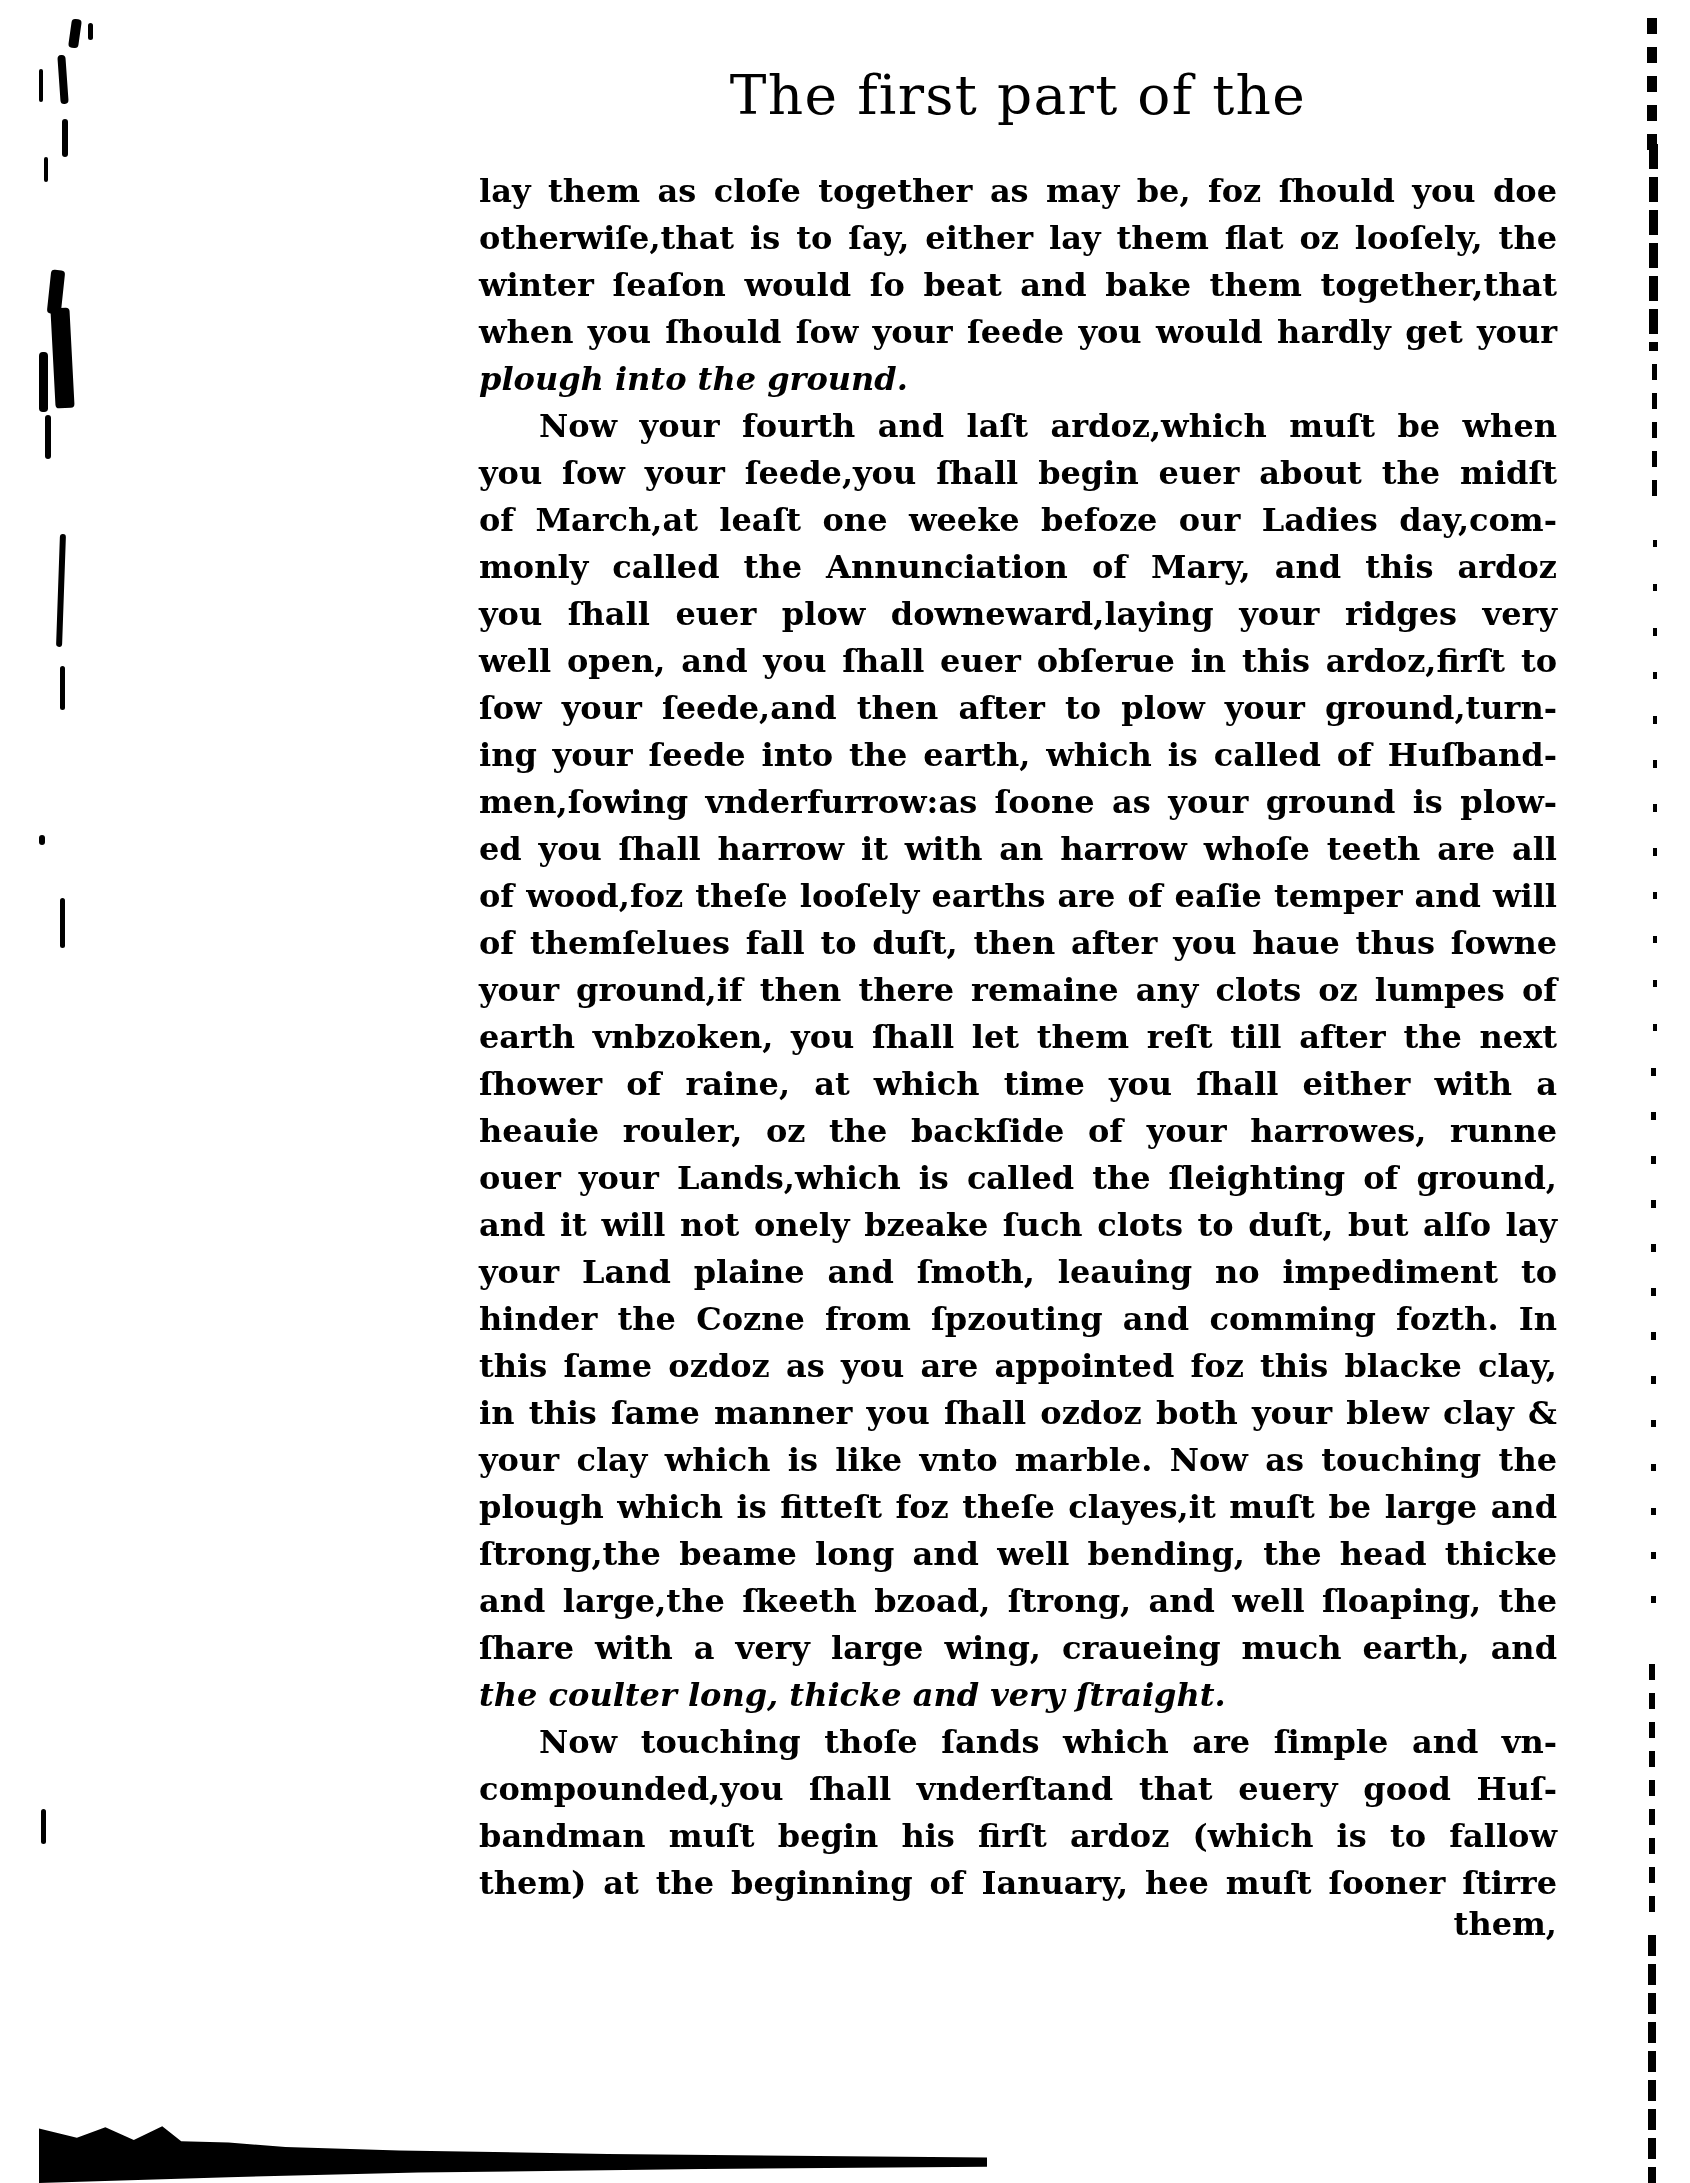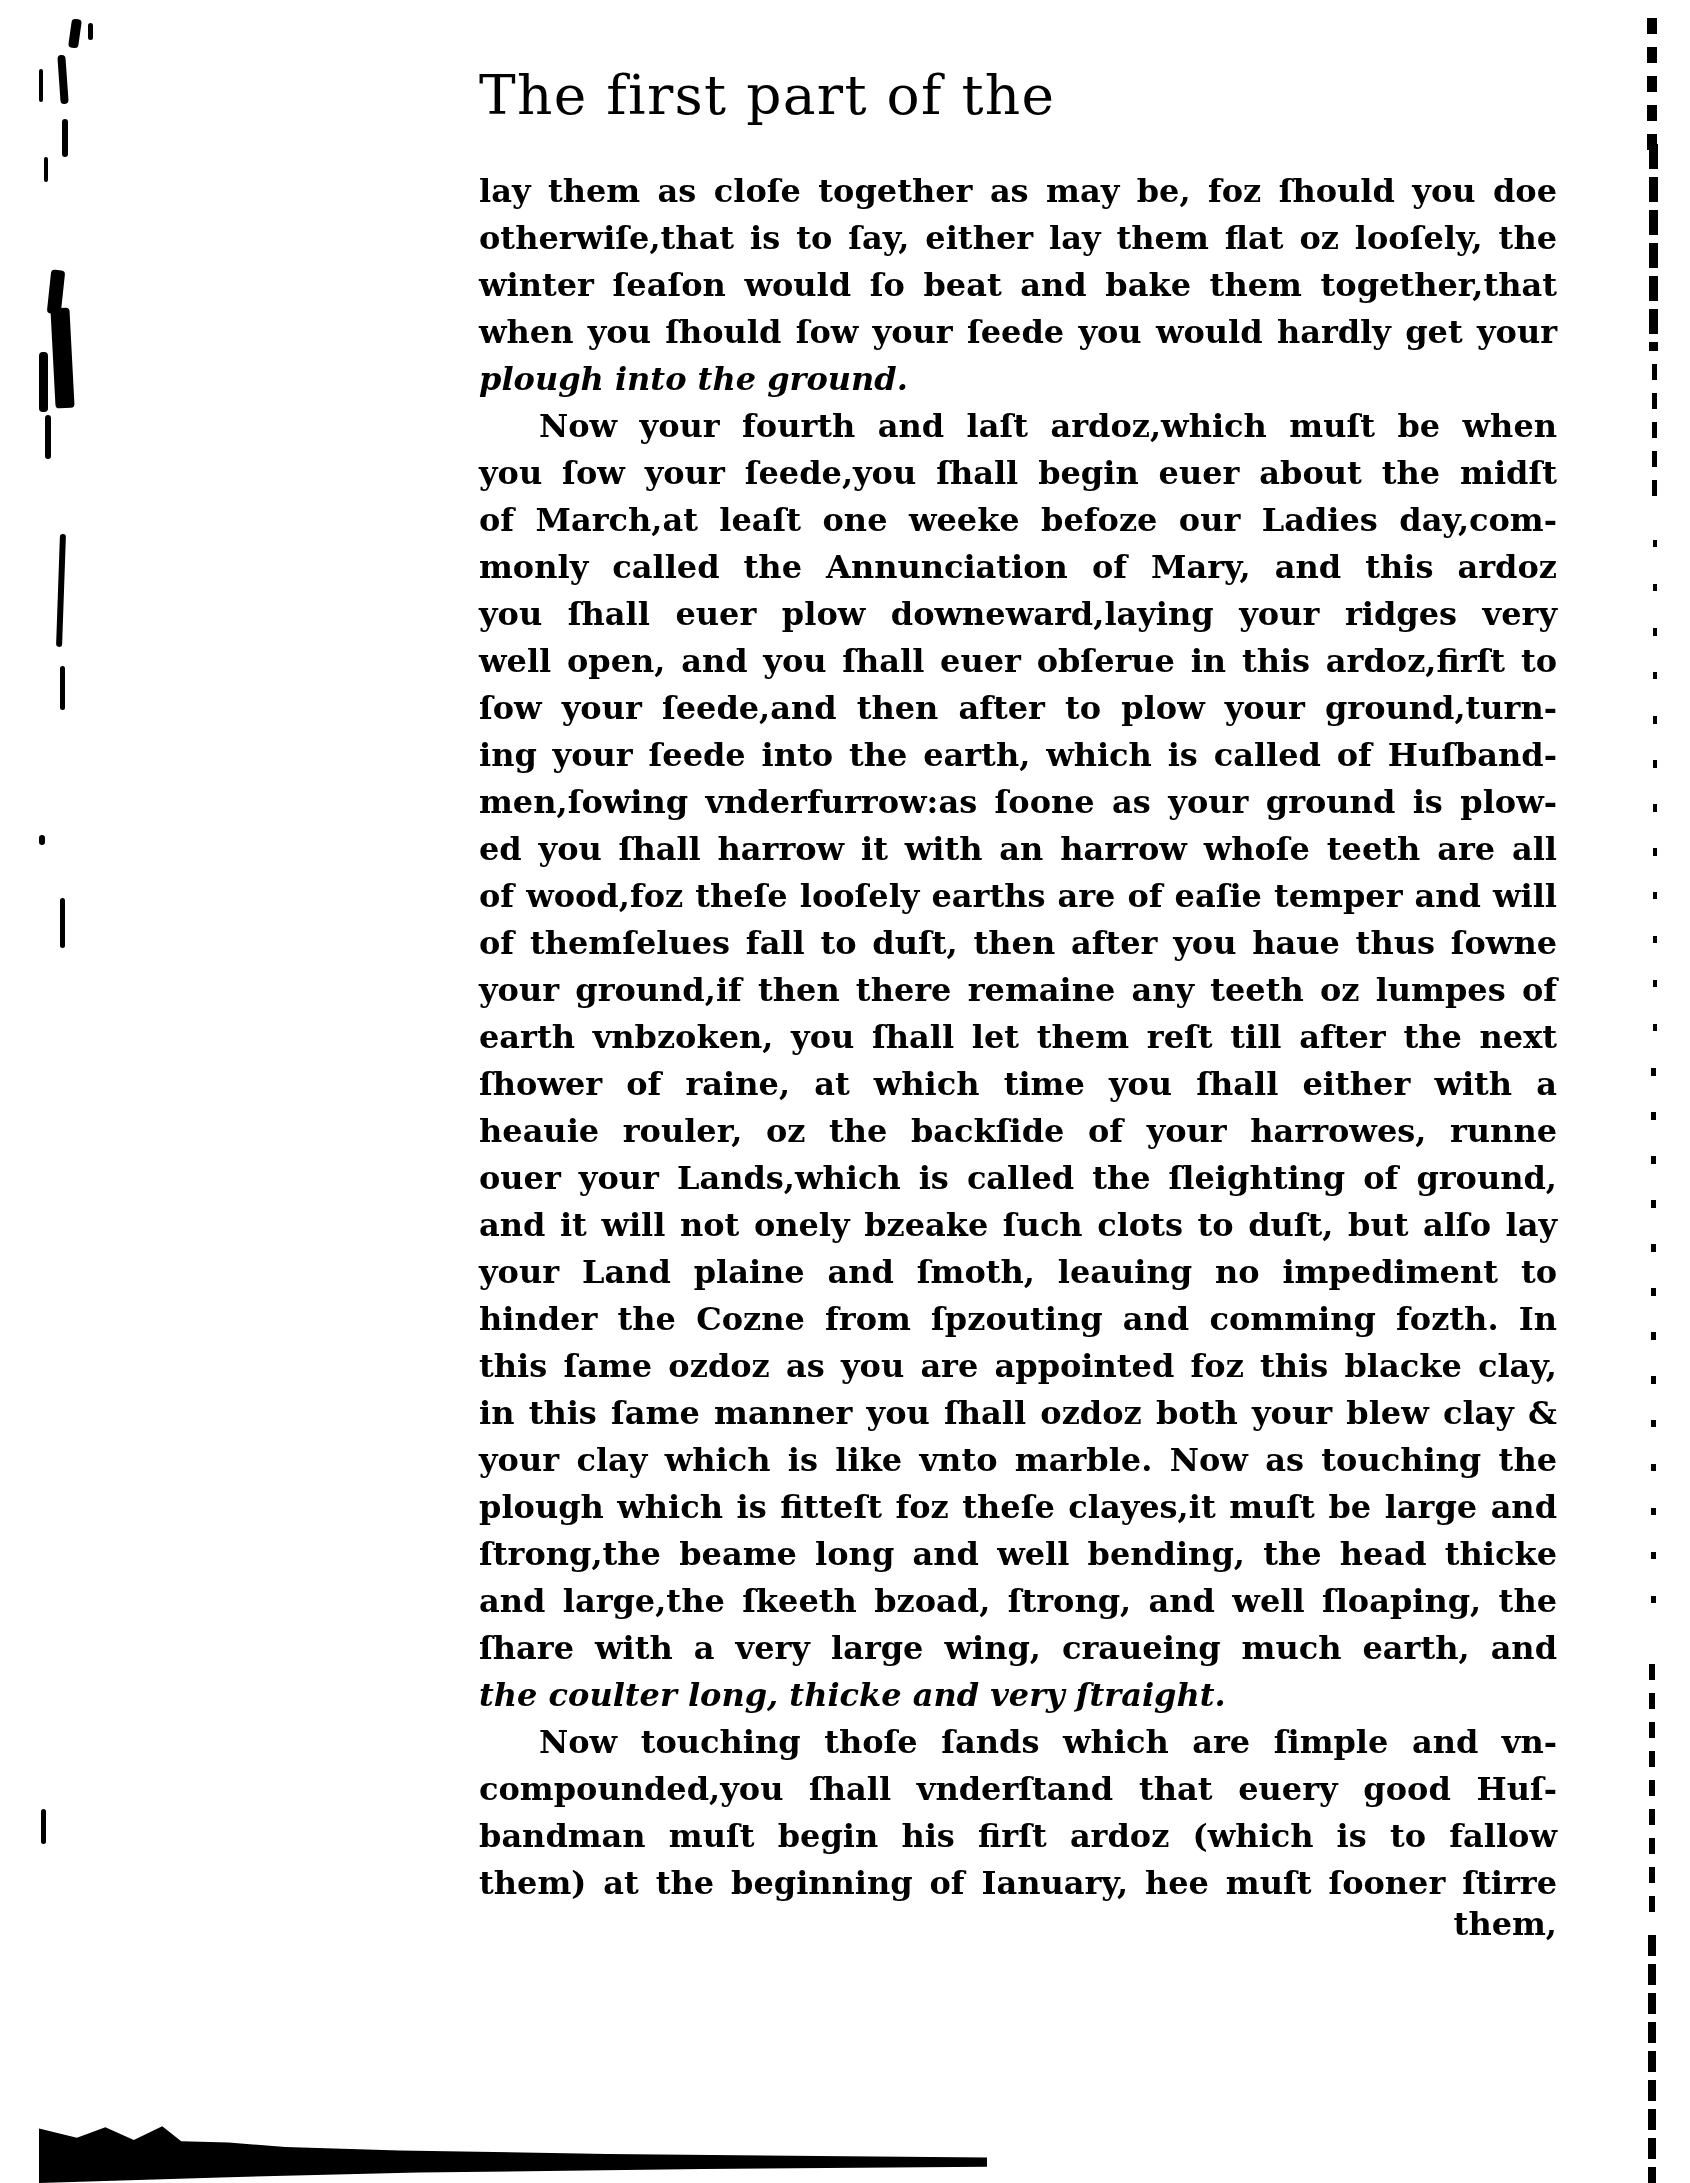--- a/index.html
+++ b/index.html
@@ -7,21 +7,21 @@
     position:relative;
     width:1690px;height:2183px;
     background:#ffffff;
     overflow:hidden;
     font-family:"DejaVu Serif", serif;
     color:#000;
   }
   .header{
     position:absolute;
     left:479px;top:63px;width:1078px;
-    text-align:left;
+    text-align:center;
     font-size:55px;
     font-weight:400;
     letter-spacing:1.3px;
     color:#000;
   }
   .text-block{
     position:absolute;
     left:479px;top:168px;width:1078px;
     font-weight:700;
     font-size:32px;
@@ -76,21 +76,21 @@
         <div class="line">of March,at leaſt one weeke befoze our Ladies day,com-</div>
         <div class="line">monly called the Annunciation of Mary, and this ardoz</div>
         <div class="line">you ſhall euer plow downeward,laying your ridges very</div>
         <div class="line">well open, and you ſhall euer obſerue in this ardoz,firſt to</div>
         <div class="line">ſow your ſeede,and then after to plow your ground,turn-</div>
         <div class="line">ing your ſeede into the earth, which is called of Huſband-</div>
         <div class="line">men,ſowing vnderfurrow:as ſoone as your ground is plow-</div>
         <div class="line">ed you ſhall harrow it with an harrow whoſe teeth are all</div>
         <div class="line">of wood,foz theſe looſely earths are of eaſie temper and will</div>
         <div class="line">of themſelues fall to duſt, then after you haue thus ſowne</div>
-        <div class="line">your ground,if then there remaine any teeth oz lumpes of</div>
+        <div class="line">your ground,if then there remaine any clots oz lumpes of</div>
         <div class="line">earth vnbzoken, you ſhall let them reſt till after the next</div>
         <div class="line">ſhower of raine, at which time you ſhall either with a</div>
         <div class="line">heauie rouler, oz the backſide of your harrowes, runne</div>
         <div class="line">ouer your Lands,which is called the ſleighting of ground,</div>
         <div class="line">and it will not onely bzeake ſuch clots to duſt, but alſo lay</div>
         <div class="line">your Land plaine and ſmoth, leauing no impediment to</div>
         <div class="line">hinder the Cozne from ſpzouting and comming fozth. In</div>
         <div class="line">this ſame ozdoz as you are appointed foz this blacke clay,</div>
         <div class="line">in this ſame manner you ſhall ozdoz both your blew clay &amp;</div>
         <div class="line">your clay which is like vnto marble. Now as touching the</div>

